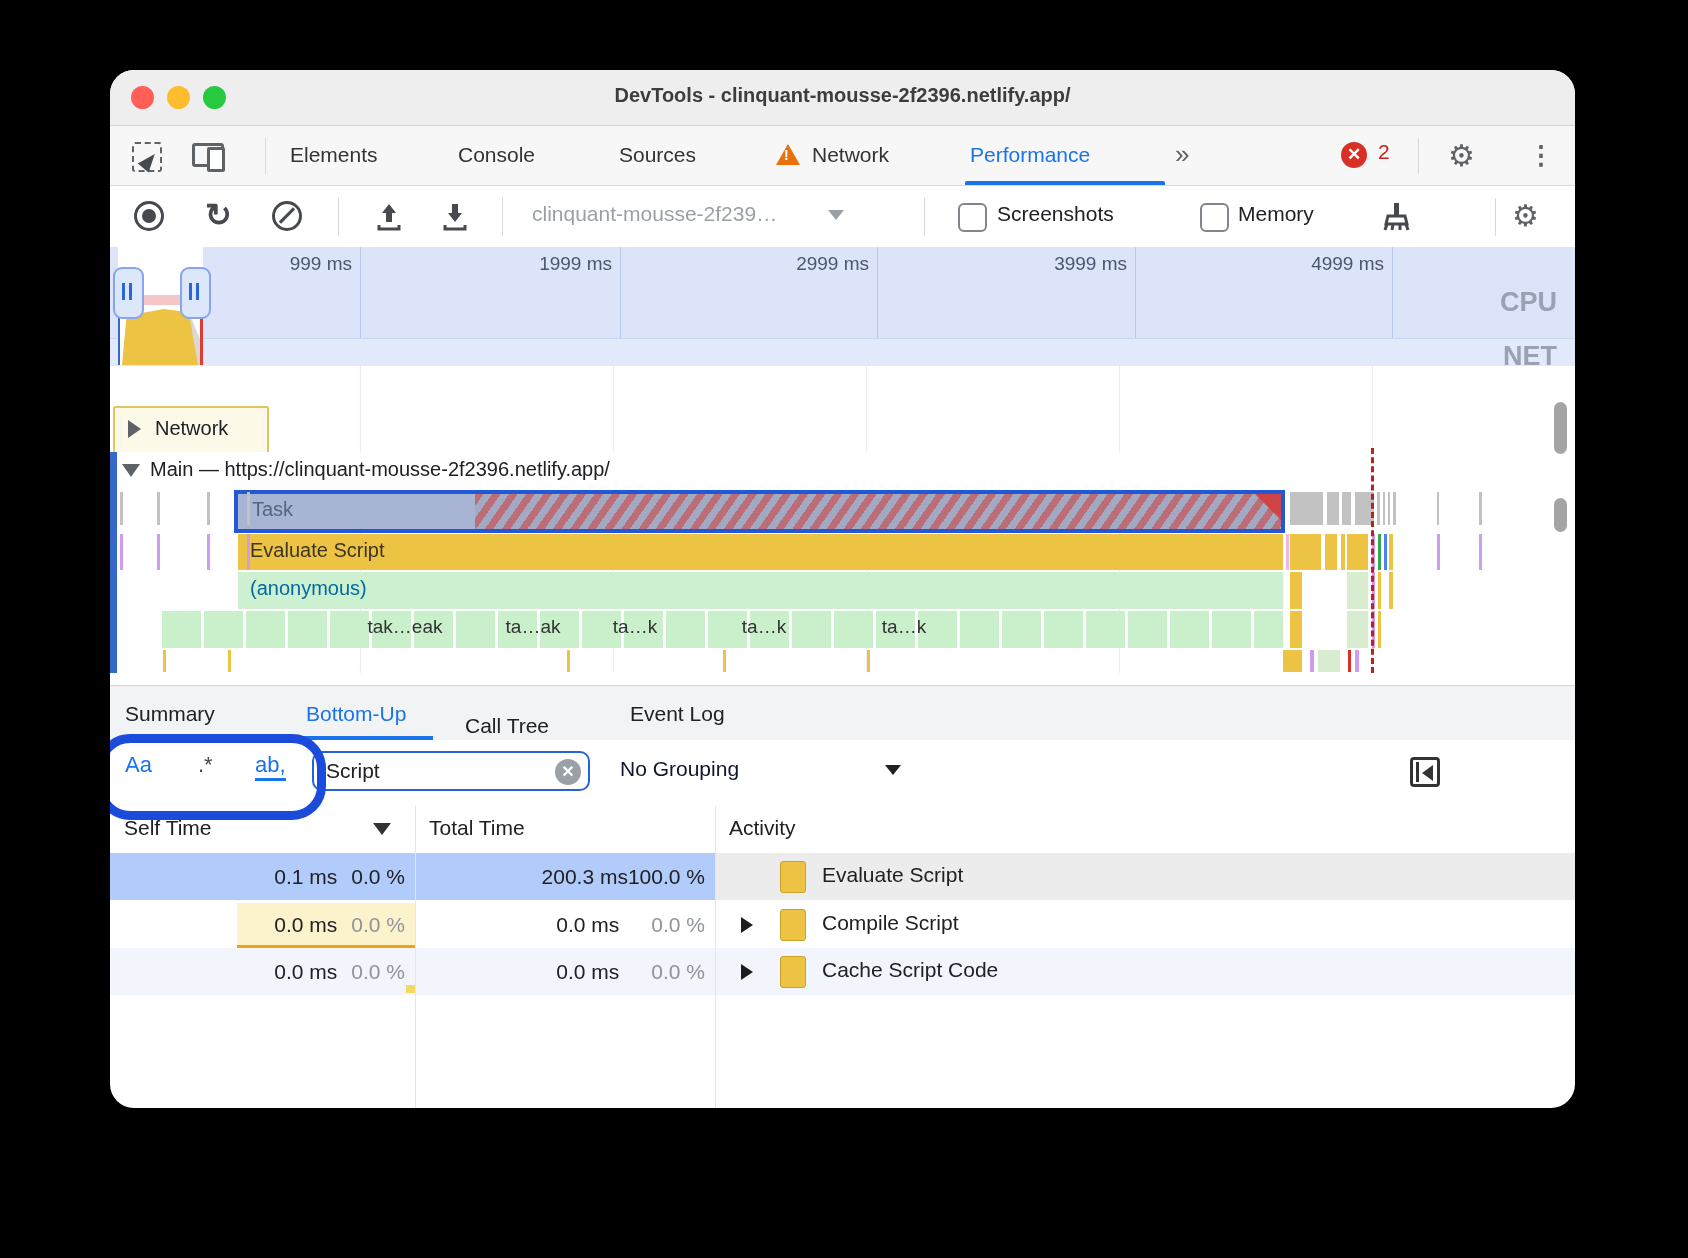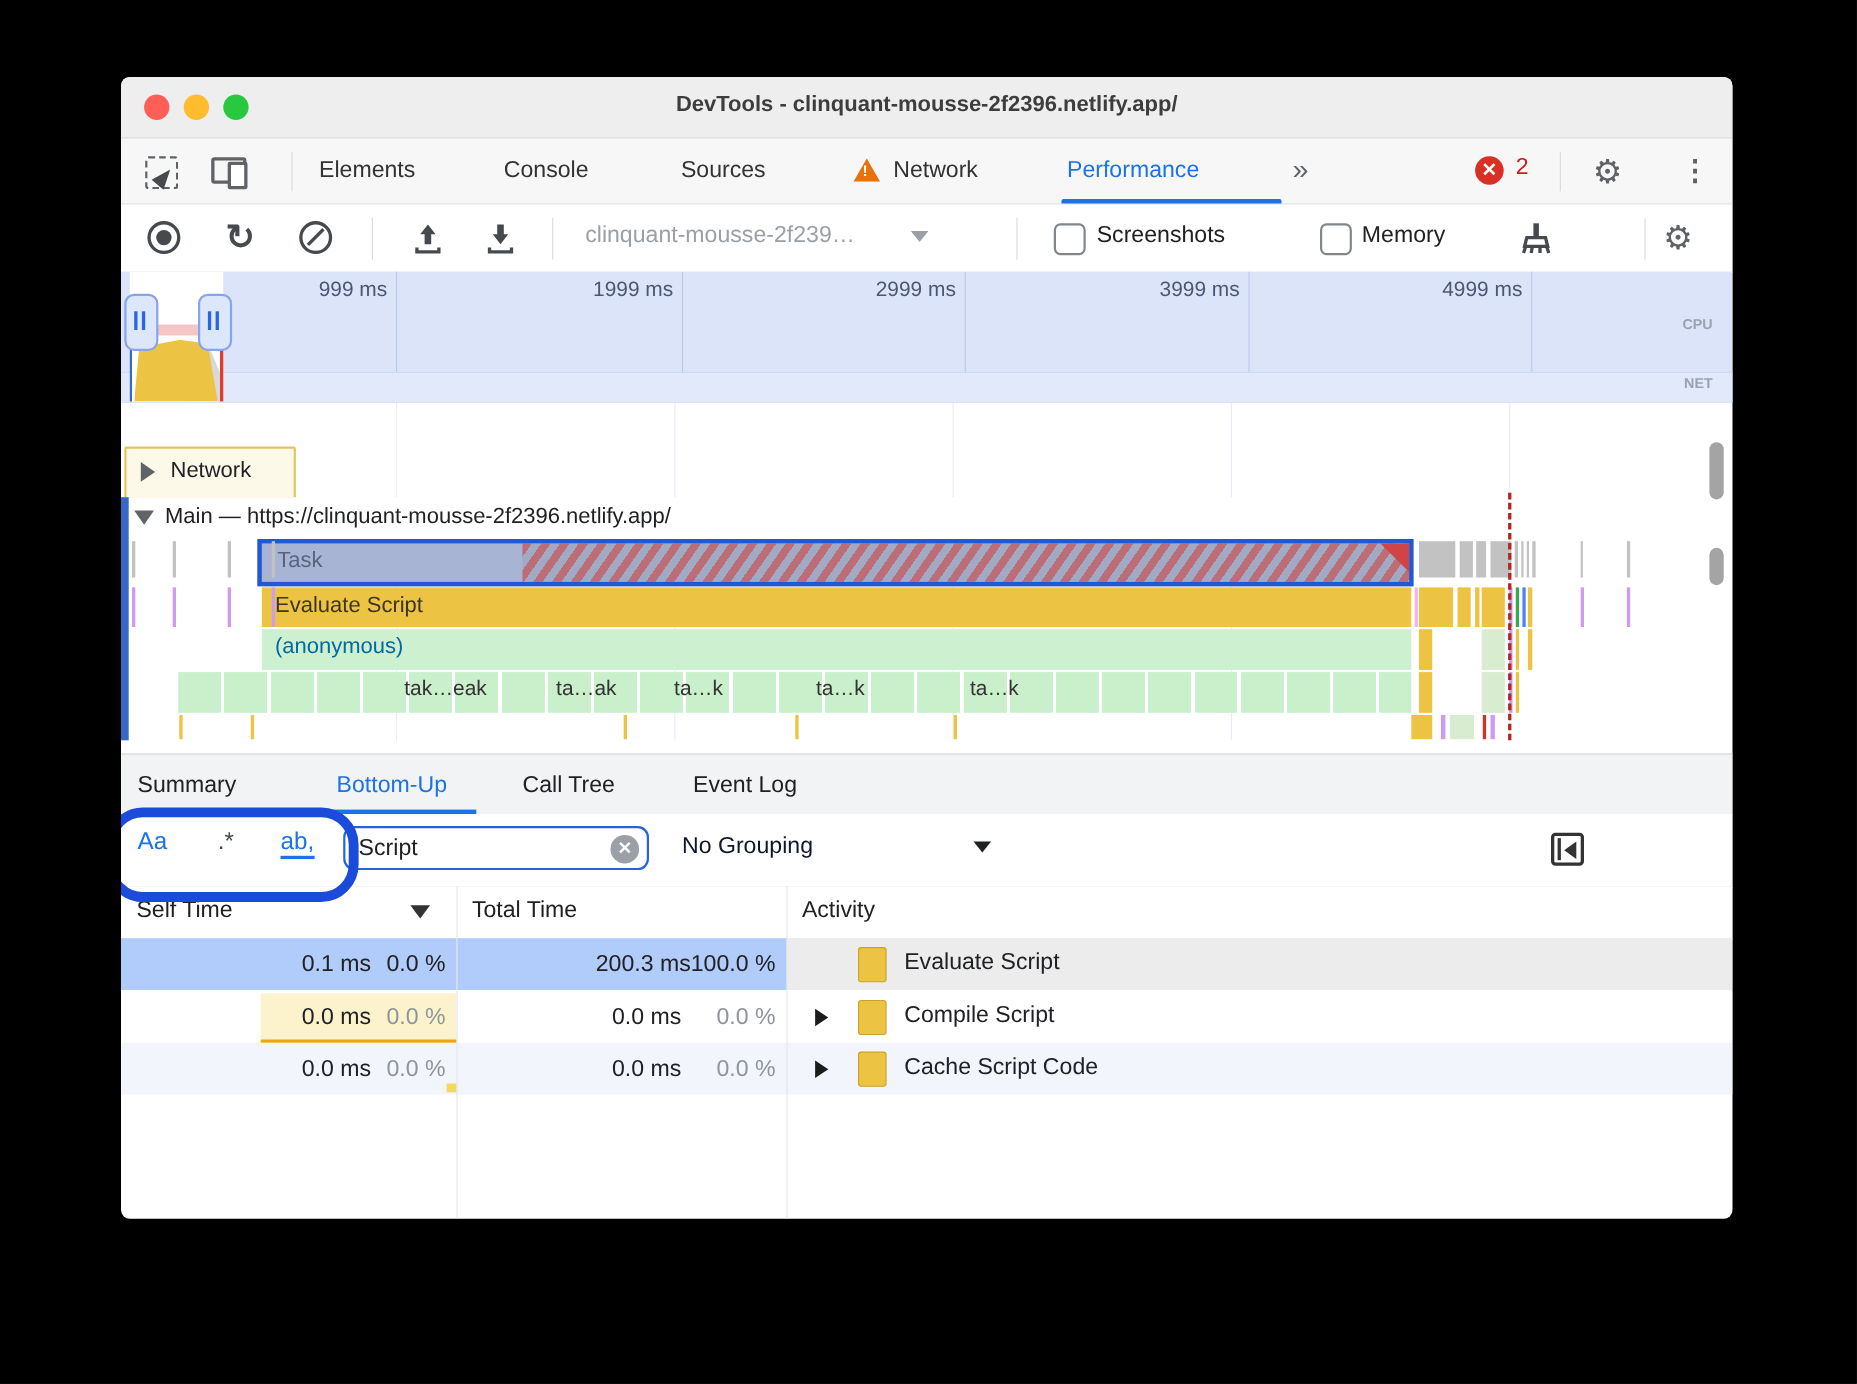--- a/index.html
+++ b/index.html
@@ -1,16 +1,16 @@
 <!DOCTYPE html>
 <html><head>
 <meta charset="utf-8">
 <style>
   html,body{margin:0;padding:0;background:#000;width:1688px;height:1258px;font-family:"Liberation Sans",sans-serif;}
-  .window{position:absolute;left:110px;top:70px;width:1465px;height:1038px;background:#fff;border-radius:8px;overflow:hidden;box-shadow:0 20px 60px rgba(0,0,0,.6);}
+  .window{position:absolute;left:110px;top:70px;width:1465px;height:1038px;background:#fff;border-radius:24px;overflow:hidden;box-shadow:0 20px 60px rgba(0,0,0,.6);}
   .abs{position:absolute;}
   
   .titlebar{position:absolute;left:0;top:0;width:100%;height:55px;background:#eeeeef;border-bottom:1px solid #d4d4d4;}
   .tl{position:absolute;top:16px;width:23px;height:23px;border-radius:50%;}
   .title{position:absolute;left:0;right:0;top:14px;text-align:center;font-size:20px;font-weight:700;color:#3d3d3d;}
   
   .tabbar{position:absolute;left:0;top:56px;width:100%;height:59px;background:#f7f7f8;border-bottom:1px solid #dadce0;}
   .tab{position:absolute;top:0;height:58px;line-height:58px;font-size:21px;color:#333;}
   .tab.active{color:#1a73e8;}
   .tab-underline{position:absolute;height:4px;background:#1a73e8;bottom:0;border-radius:2px 2px 0 0;}
@@ -25,21 +25,21 @@
   .ptoolbar{position:absolute;left:0;top:116px;width:100%;height:61px;background:#fff;border-bottom:1px solid #e6e6e6;}
   .cbx{position:absolute;width:25px;height:25px;border:2px solid #80868b;border-radius:6px;background:#fff;}
   .tb-label{position:absolute;font-size:21px;color:#202124;top:16px;}
   .profile{position:absolute;font-size:21px;color:#9aa0a6;top:16px;}
   .dd-tri{position:absolute;width:0;height:0;border-left:8px solid transparent;border-right:8px solid transparent;border-top:10px solid #5f6368;}
   
   .overview{position:absolute;left:0;top:177px;width:100%;height:118px;background:#dbe4f9;border-bottom:1px solid #c2cde9;}
   .ov-tick{position:absolute;top:6px;width:200px;text-align:right;font-size:19px;color:#4a5772;}
   .ov-grid{position:absolute;top:0;bottom:0;width:1px;background:#bac8ea;}
   .netband{position:absolute;left:0;right:0;top:91px;height:27px;background:#e2e9fb;border-top:1px solid #ccd7f1;}
-  .cpu-net{position:absolute;font-size:13px;font-weight:700;color:#99a1b3;}
+  .cpu-net{position:absolute;font-size:27px;font-weight:700;color:#99a1b3;}
   .handle{position:absolute;top:20px;width:27px;height:48px;background:#dce7fb;border:2px solid #88a4ec;border-radius:9px;}
   .handle i{position:absolute;top:14px;width:3px;height:17px;background:#2b66d9;}
   
   .ruler{position:absolute;left:0;top:295px;width:1443px;height:35px;background:#fff;border-bottom:1px solid #dfe3ea;overflow:hidden;}
   .rl-tick{position:absolute;top:5px;width:200px;text-align:right;font-size:19px;color:#5f6368;}
   .grid-v{position:absolute;width:1px;background:#e7ecf5;z-index:0;}
   .trackwhite{position:absolute;left:0;top:330px;width:1443px;height:285px;background:#fff;}
   .netrow-box{position:absolute;left:3px;top:336px;width:152px;height:44px;background:#fdf9e9;border:2px solid #e3c55e;border-radius:2px;z-index:2;}
   .tri-r{width:0;height:0;border-top:9px solid transparent;border-bottom:9px solid transparent;border-left:13px solid #5f6368;display:inline-block;}
   .tri-d{width:0;height:0;border-left:9px solid transparent;border-right:9px solid transparent;border-top:13px solid #5f6368;display:inline-block;}
@@ -228,21 +228,21 @@
   <div id="mini-labels"></div>
   <div id="flame-stubs"></div>
 
   <div class="reddash"></div>
   <div class="thumb" style="top:332px;height:52px;"></div>
   <div class="thumb" style="top:428px;height:34px;"></div>
 
   <div class="btabs">
     <div class="btab" style="left:15px;">Summary</div>
     <div class="btab active" style="left:196px;">Bottom-Up</div>
-    <div class="btab" style="left:365px;">Call Tree</div>
+    <div class="btab" style="left:355px;margin-top:12px;">Call Tree</div>
     <div class="btab" style="left:520px;">Event Log</div>
   </div>
   <div class="btab-underline" style="left:178px;width:145px;"></div>
 
   <div class="filterbar">
     <span class="ftool blue" style="left:15px;">Aa</span>
     <span class="ftool gray" style="left:88px;">.*</span>
     <span class="ftool blue word-ul" style="left:145px;">ab</span>
     <input class="filter-input" value="Script" style="">
     <div class="clear-btn">✕</div>

